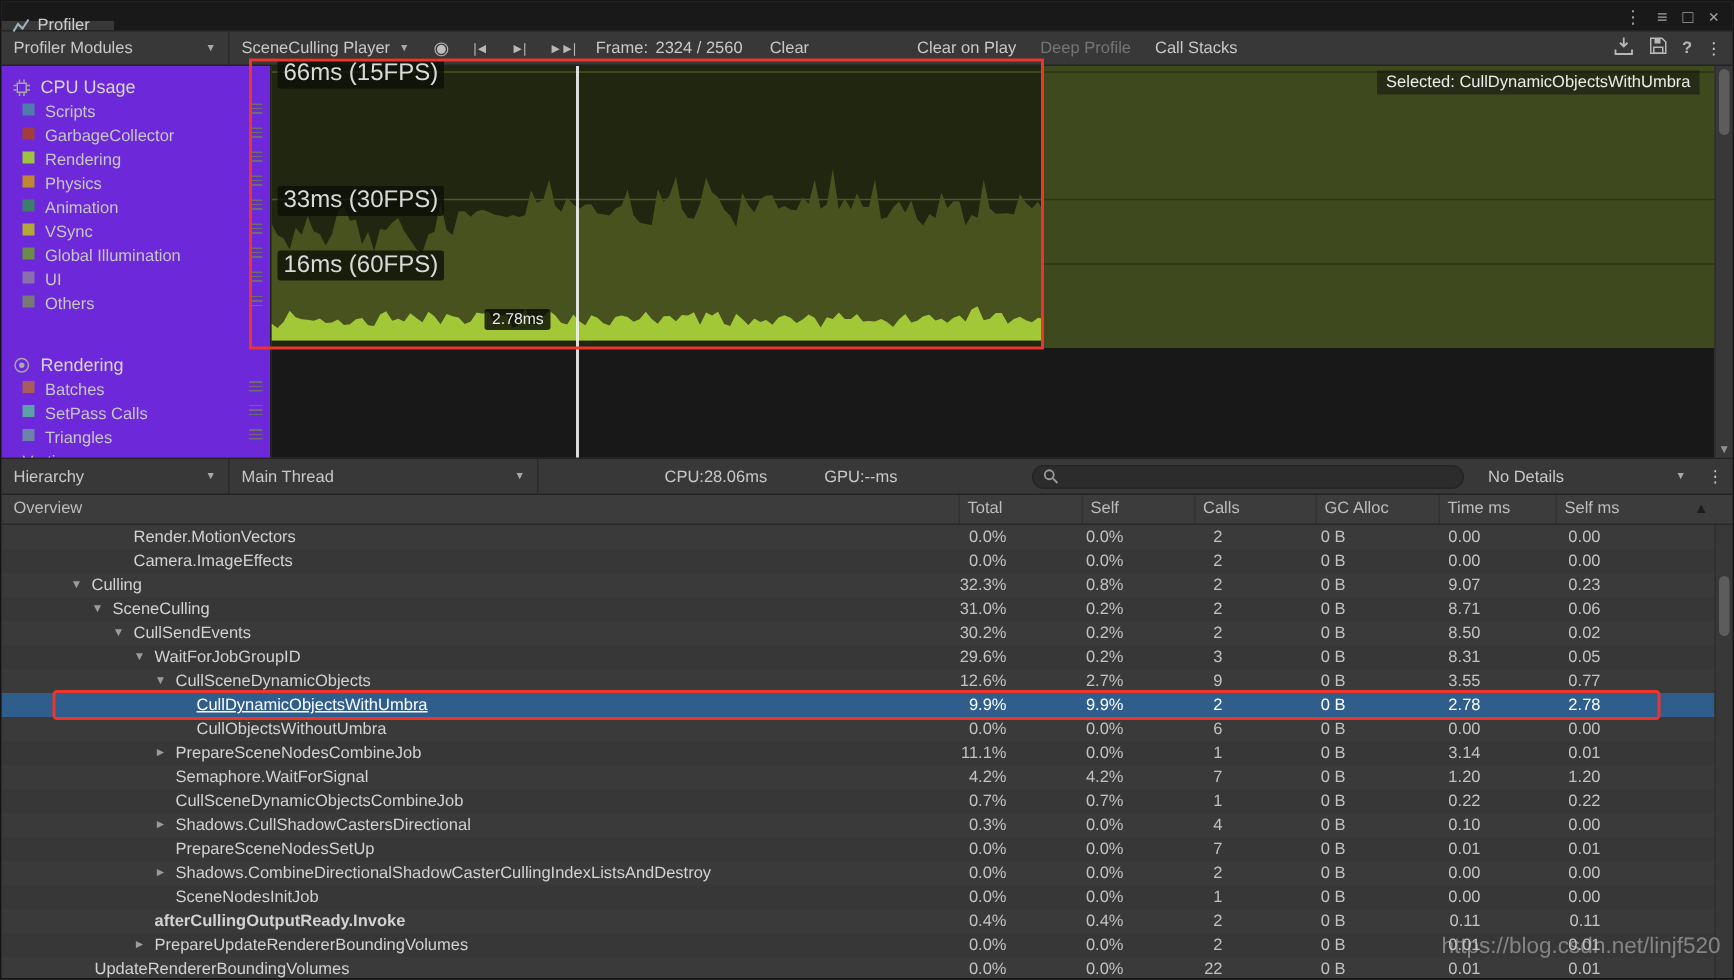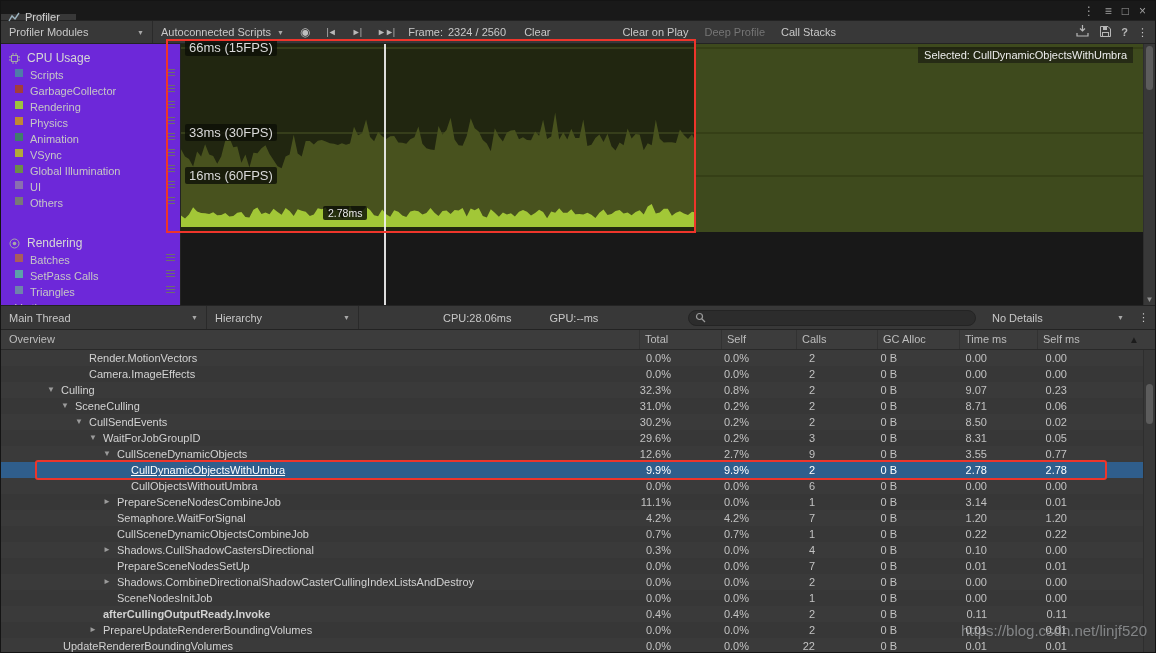--- a/index.html
+++ b/index.html
@@ -35,21 +35,21 @@
   .rendering-module{margin-top:16px;}
   .legend-item{display:flex;height:16px;padding-left:14px;padding-right:5px;}
   .swatch{width:8px;height:8px;flex:0 0 8px;margin-right:7px;}
   .llabel{color:#c6c6c6;white-space:nowrap;}
   .lhandle{margin-left:auto;width:9px;height:7px;background:repeating-linear-gradient(to bottom,#6d6d6d 0 1px,transparent 1px 3px);}
   .plots{flex:1;min-width:0;position:relative;display:flex;flex-direction:column;}
   .cpu-plot{height:188px;position:relative;}
   #cpu-svg{display:block;width:964px;height:188px;}
   .render-plot{flex:1;background:#181818;}
   .playhead{position:absolute;top:0;bottom:0;left:203px;width:2px;background:rgba(242,242,242,.9);z-index:4;}
-  .guide-label{position:absolute;left:4px;background:rgba(12,14,6,.78);color:#dadada;padding:1px 4px;font-size:13px;border-radius:2px;z-index:3;white-space:nowrap;}
+  .guide-label{position:absolute;left:4px;background:rgba(12,14,6,.78);color:#dadada;padding:1px 4px;font-size:16px;border-radius:2px;z-index:3;white-space:nowrap;}
   .marker-badge{position:absolute;left:142px;top:162px;background:rgba(8,10,4,.8);color:#e8e8e8;padding:1px 5px;border-radius:2px;font-size:10.5px;z-index:3;}
   .selected-label{position:absolute;top:3px;right:10px;background:rgba(18,18,14,.55);color:#ececec;padding:2px 6px;font-size:11px;z-index:3;white-space:nowrap;}
   .vscroll{width:12px;flex:0 0 12px;background:#383838;border-left:1px solid #2e2e2e;position:relative;}
   .vscroll .thumb{position:absolute;left:2px;right:2px;border-radius:4px;background:#5c5c5c;}
   .vscroll .sb-arrow{position:absolute;bottom:1px;left:0;right:0;text-align:center;font-size:8px;color:#909090;}
 
   
   .cpu-gpu{display:flex;align-items:center;margin-left:84px;color:#c8c8c8;}
   .gpu-text{margin-left:38px;}
   .search{margin-left:auto;align-self:center;display:flex;align-items:center;width:288px;height:16px;background:#2c2c2c;border:1px solid #242424;border-radius:8px;padding:0 6px;gap:4px;}
@@ -100,21 +100,21 @@
       <span>×</span>
     </div>
   </div>
 
   <div class="toolbar">
     <div class="dd dd-w180">
       <span>Profiler Modules</span>
       <span class="arr">▼</span>
     </div>
     <div class="dd">
-      <span>Autoconnected Scripts</span>
+      <span>SceneCulling Player</span>
       <span class="arr">▼</span>
     </div>
     <button class="tbtn">
         <span class="record-glyph">◉</span>
       </button>
     <button class="tbtn">
         <span class="glyph">|◄</span>
       </button>
     <button class="tbtn">
         <span class="glyph">►|</span>
@@ -259,27 +259,27 @@
       <div class="playhead"></div>
     </div>
 
     <div class="vscroll">
       <div class="thumb" style="top:2px;height:44px;"></div>
       <div class="sb-arrow">▼</div>
     </div>
   </div>
 
   <div class="dtoolbar">
+    <div class="dd dd-w180">
+      <span>Hierarchy</span>
+      <span class="arr">▼</span>
+    </div>
     <div class="dd" style="width:206px;border-right:1px solid #2a2a2a;">
       <span>Main Thread</span>
       <span class="arr" style="margin-left:auto;">▼</span>
-    </div>
-    <div class="dd dd-w180">
-      <span>Hierarchy</span>
-      <span class="arr">▼</span>
     </div>
     <div class="cpu-gpu">
       <span>CPU:28.06ms</span>
       <span class="gpu-text">GPU:--ms</span>
     </div>
     <div class="search">
       <svg width="11" height="11" viewBox="0 0 11 11">
           <circle cx="4.5" cy="4.5" r="3" fill="none" stroke="#9a9a9a" stroke-width="1.2"></circle>
           <line x1="7" y1="7" x2="10" y2="10" stroke="#9a9a9a" stroke-width="1.2"></line>
         </svg>

